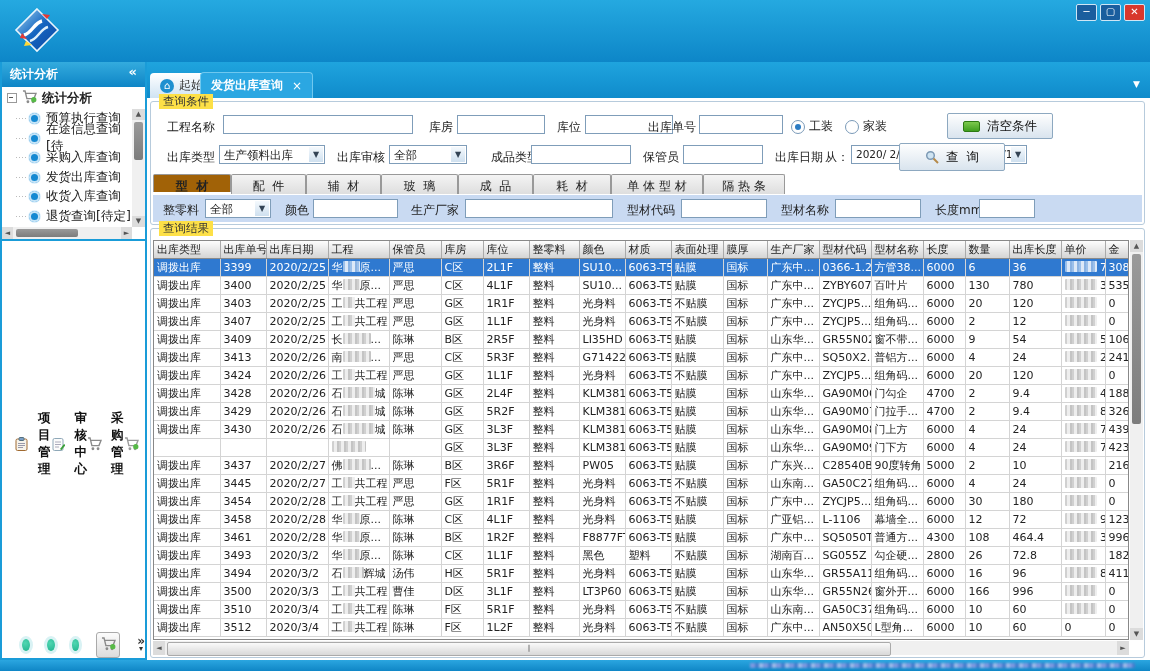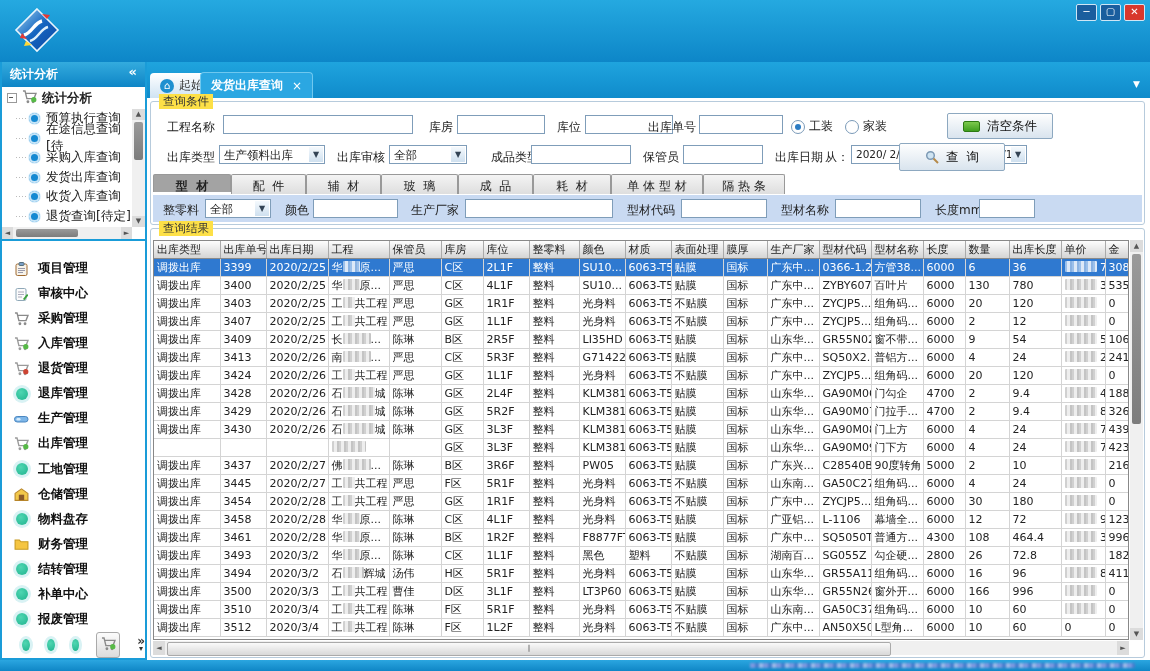--- a/index.html
+++ b/index.html
@@ -35,21 +35,21 @@
   .tree-item{display:flex;align-items:center;gap:6px;height:19.5px;padding-left:27px;font-size:12.5px;
     background-image:repeating-linear-gradient(90deg,#bbb 0 1px,transparent 1px 3px);
     background-size:12px 1px;background-position:14px 50%;background-repeat:no-repeat;cursor:pointer;}
   .bdot{width:11px;height:11px;border-radius:50%;background:#1589d2;flex:0 0 auto;
     box-shadow:inset 0 0 0 2px #c6e4f7,0 0 0 1px #dff0fb;}
   .tree-vscroll{position:absolute;right:0;top:22px;width:13px;bottom:12px;background:#f0f0f0;}
   .tree-hscroll{position:absolute;left:0;bottom:0;right:13px;height:12px;background:#f0f0f0;}
   .sb-arrow{position:absolute;background:#dcdcdc;color:#555;font-size:7px;text-align:center;}
   .thumb{position:absolute;background:linear-gradient(#9a9a9a,#7c7c7c);border-radius:2px;}
   .menu{position:absolute;left:2px;right:2px;top:194px;bottom:26px;display:flex;
-    flex-direction:column;justify-content:space-around;padding-left:10px;}
+    flex-direction:row;justify-content:space-around;padding-left:10px;}
   .menu-item{display:flex;align-items:center;gap:9px;font-weight:bold;font-size:12.5px;color:#111;cursor:pointer;}
   .menu-item .ic{width:15px;display:inline-flex;justify-content:center;flex:0 0 auto;}
   .gdot{width:12px;height:12px;border-radius:50%;background:radial-gradient(circle at 40% 35%,#4fd6b2,#1fb38e);
     box-shadow:0 0 0 3px #d9f2f4;}
   .dots-row{position:absolute;left:0;right:0;bottom:0;height:26px;display:flex;align-items:center;
     gap:17px;padding-left:20px;}
   .cart-btn{width:34px;height:24px;border:1px solid #aaa;border-radius:3px;
     background:linear-gradient(#fcfcfc,#dcdcdc);display:flex;align-items:center;justify-content:center;cursor:pointer;}
   .more-gl{font-size:12px;font-weight:bold;color:#333;line-height:8px;text-align:center;cursor:pointer;}
   .more-gl .dn{font-size:8px;display:block;}
@@ -80,21 +80,21 @@
   .rdot.on::after{content:"";position:absolute;left:3px;top:3px;width:6px;height:6px;border-radius:50%;
     background:#2b7cc4;}
   .btn{position:absolute;border:1px solid #8da8c0;border-radius:2px;cursor:pointer;
     background:linear-gradient(#fefefe,#d9e4ee);display:flex;align-items:center;justify-content:center;
     gap:7px;font-size:12.5px;color:#111;}
   .clear-ic{width:15px;height:9px;background:linear-gradient(#7cc94d,#3f9e1e);border:1px solid #2c7a12;border-radius:2px;}
   .subtabs{position:absolute;left:2px;right:2px;top:72px;height:21px;border-bottom:1px solid #999;}
   .subtab{display:inline-block;height:20px;box-sizing:border-box;border:1px solid #999;border-bottom:none;
     background:linear-gradient(#f4f4f4,#dedede);text-align:center;font-size:12px;padding-top:3px;
     white-space:pre;cursor:pointer;border-radius:2px 2px 0 0;}
-  .subtab.active{background:#a3a3a3;font-weight:bold;position:relative;top:0;height:18px;}
+  .subtab.active{background:#a16207;font-weight:bold;position:relative;top:0;height:18px;}
   .filterstrip{position:absolute;left:2px;right:2px;top:93px;height:27px;background:#c9daf2;}
   
   .tbl-wrap{position:absolute;left:2px;top:11px;right:15px;bottom:17px;overflow:hidden;
     border:1px solid #888;background:#fff;}
   table{border-collapse:collapse;table-layout:fixed;width:975px;}
   th{height:17px;background:linear-gradient(#fdfdfd,#d4d4d4);border-right:1px solid #aaa;
     border-bottom:1px solid #8a8a8a;font-weight:normal;font-size:11px;text-align:left;
     padding:0 3px;white-space:nowrap;overflow:hidden;cursor:pointer;}
   td{height:17px;border-right:1px solid #d4d4d4;border-bottom:1px solid #d4d4d4;font-size:11px;
     padding:0 3px;white-space:nowrap;overflow:hidden;}

